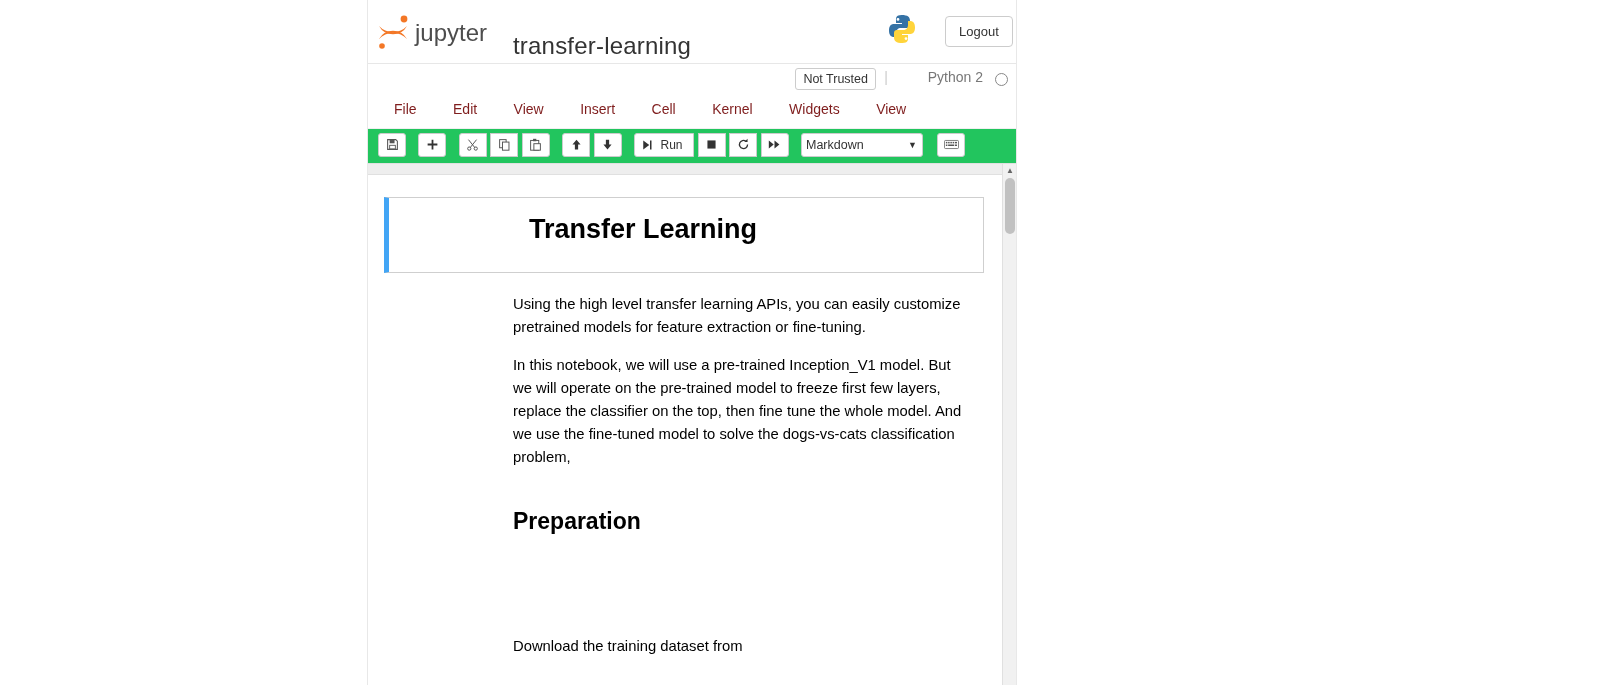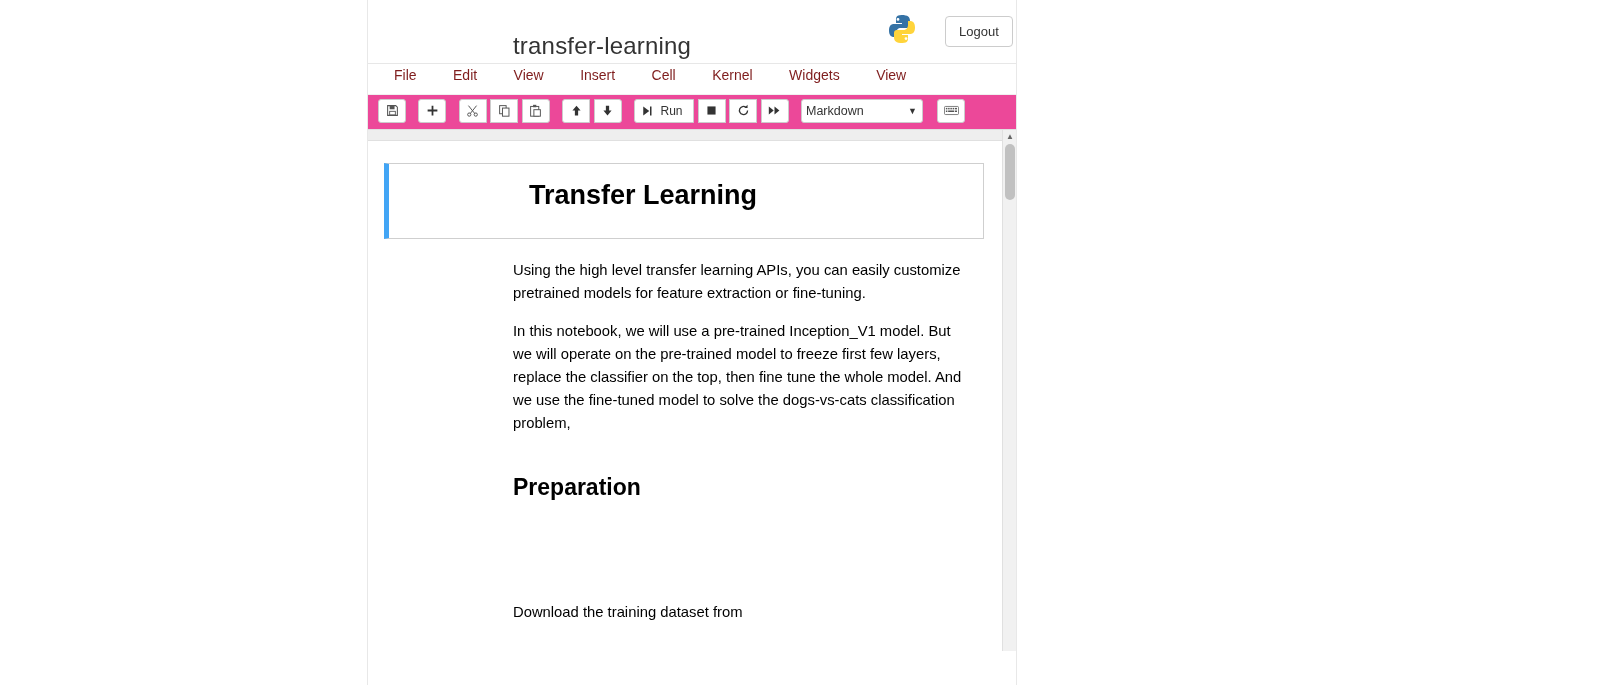--- a/index.html
+++ b/index.html
@@ -134,21 +134,21 @@
     line-height: 22px;
     cursor: pointer;
   }
 
   
   .toolbar {
     position: relative;
     height: 36px;
     border-top: 1px solid #f0f0f0;
     border-bottom: 1px solid #e0e0e0;
-    background: #ec4899;
+    background: #22c55e;
     padding: 4px 0 0 10px;
     box-sizing: border-box;
     white-space: nowrap;
   }
 
   .btn-group {
     display: inline-block;
     vertical-align: top;
     margin-right: 8px;
     white-space: nowrap;
@@ -313,33 +313,50 @@
     color: #000000;
   }
 </style>
 </head>
 <body>
 
 <div id="app">
 
   <div class="header">
 
+    <div class="logo">
+      <svg width="135" height="38" viewBox="0 0 135 38">
+        <g fill="#f37726">
+          <path d="M6 13 a16 16 0 0 0 28 0 a19 19 0 0 1 -28 0 z"></path>
+          <path d="M34 26 a16 16 0 0 0 -28 0 a19 19 0 0 1 28 0 z"></path>
+          <circle cx="31" cy="6" r="3.4"></circle>
+          <circle cx="9" cy="33" r="2.8"></circle>
+        </g>
+        <text x="42" y="28" font-family="Liberation Sans, sans-serif" font-size="24" fill="#4d4d4d">jupyter</text>
+      </svg>
+    </div>
 
     <div class="nb-title">transfer-learning</div>
 
     <div class="py-logo">
       <svg width="34" height="34" viewBox="0 0 34 34">
         <path d="M16.5 3 C11 3 11 6 11 8 l0 3 6 0 0 1 -8 0 C6 12 4 14 4 18.5 C4 23 6 25 9 25 l2 0 0-4 c0-3 2-5 5-5 l6 0 c2 0 3-1 3-3 l0-4 C25 5 23 3 16.5 3 z M13 6 a1.4 1.4 0 1 1 0 2.8 a1.4 1.4 0 0 1 0-2.8 z" fill="#3572A5"></path>
         <path d="M17.5 31 C23 31 23 28 23 26 l0-3 -6 0 0-1 8 0 c3 0 5-2 5-6.5 C30 11 28 9 25 9 l-2 0 0 4 c0 3-2 5-5 5 l-6 0 c-2 0-3 1-3 3 l0 4 C9 29 11 31 17.5 31 z M21 28 a1.4 1.4 0 1 1 0-2.8 a1.4 1.4 0 0 1 0 2.8 z" fill="#FFD43B"></path>
       </svg>
     </div>
 
     <button class="logout-btn">Logout</button>
   </div>
 
+  <div class="status-row">
+    <div class="trust-badge">Not Trusted</div>
+    <div class="kernel-sep">|</div>
+    <div class="kernel-name">Python 2</div>
+    <div class="kernel-indicator"></div>
+  </div>
 
   <div class="menubar">
     <span class="menu-item">File</span>
     <span class="menu-item">Edit</span>
     <span class="menu-item">View</span>
     <span class="menu-item">Insert</span>
     <span class="menu-item">Cell</span>
     <span class="menu-item">Kernel</span>
     <span class="menu-item">Widgets</span>
     <span class="menu-item">View</span>

